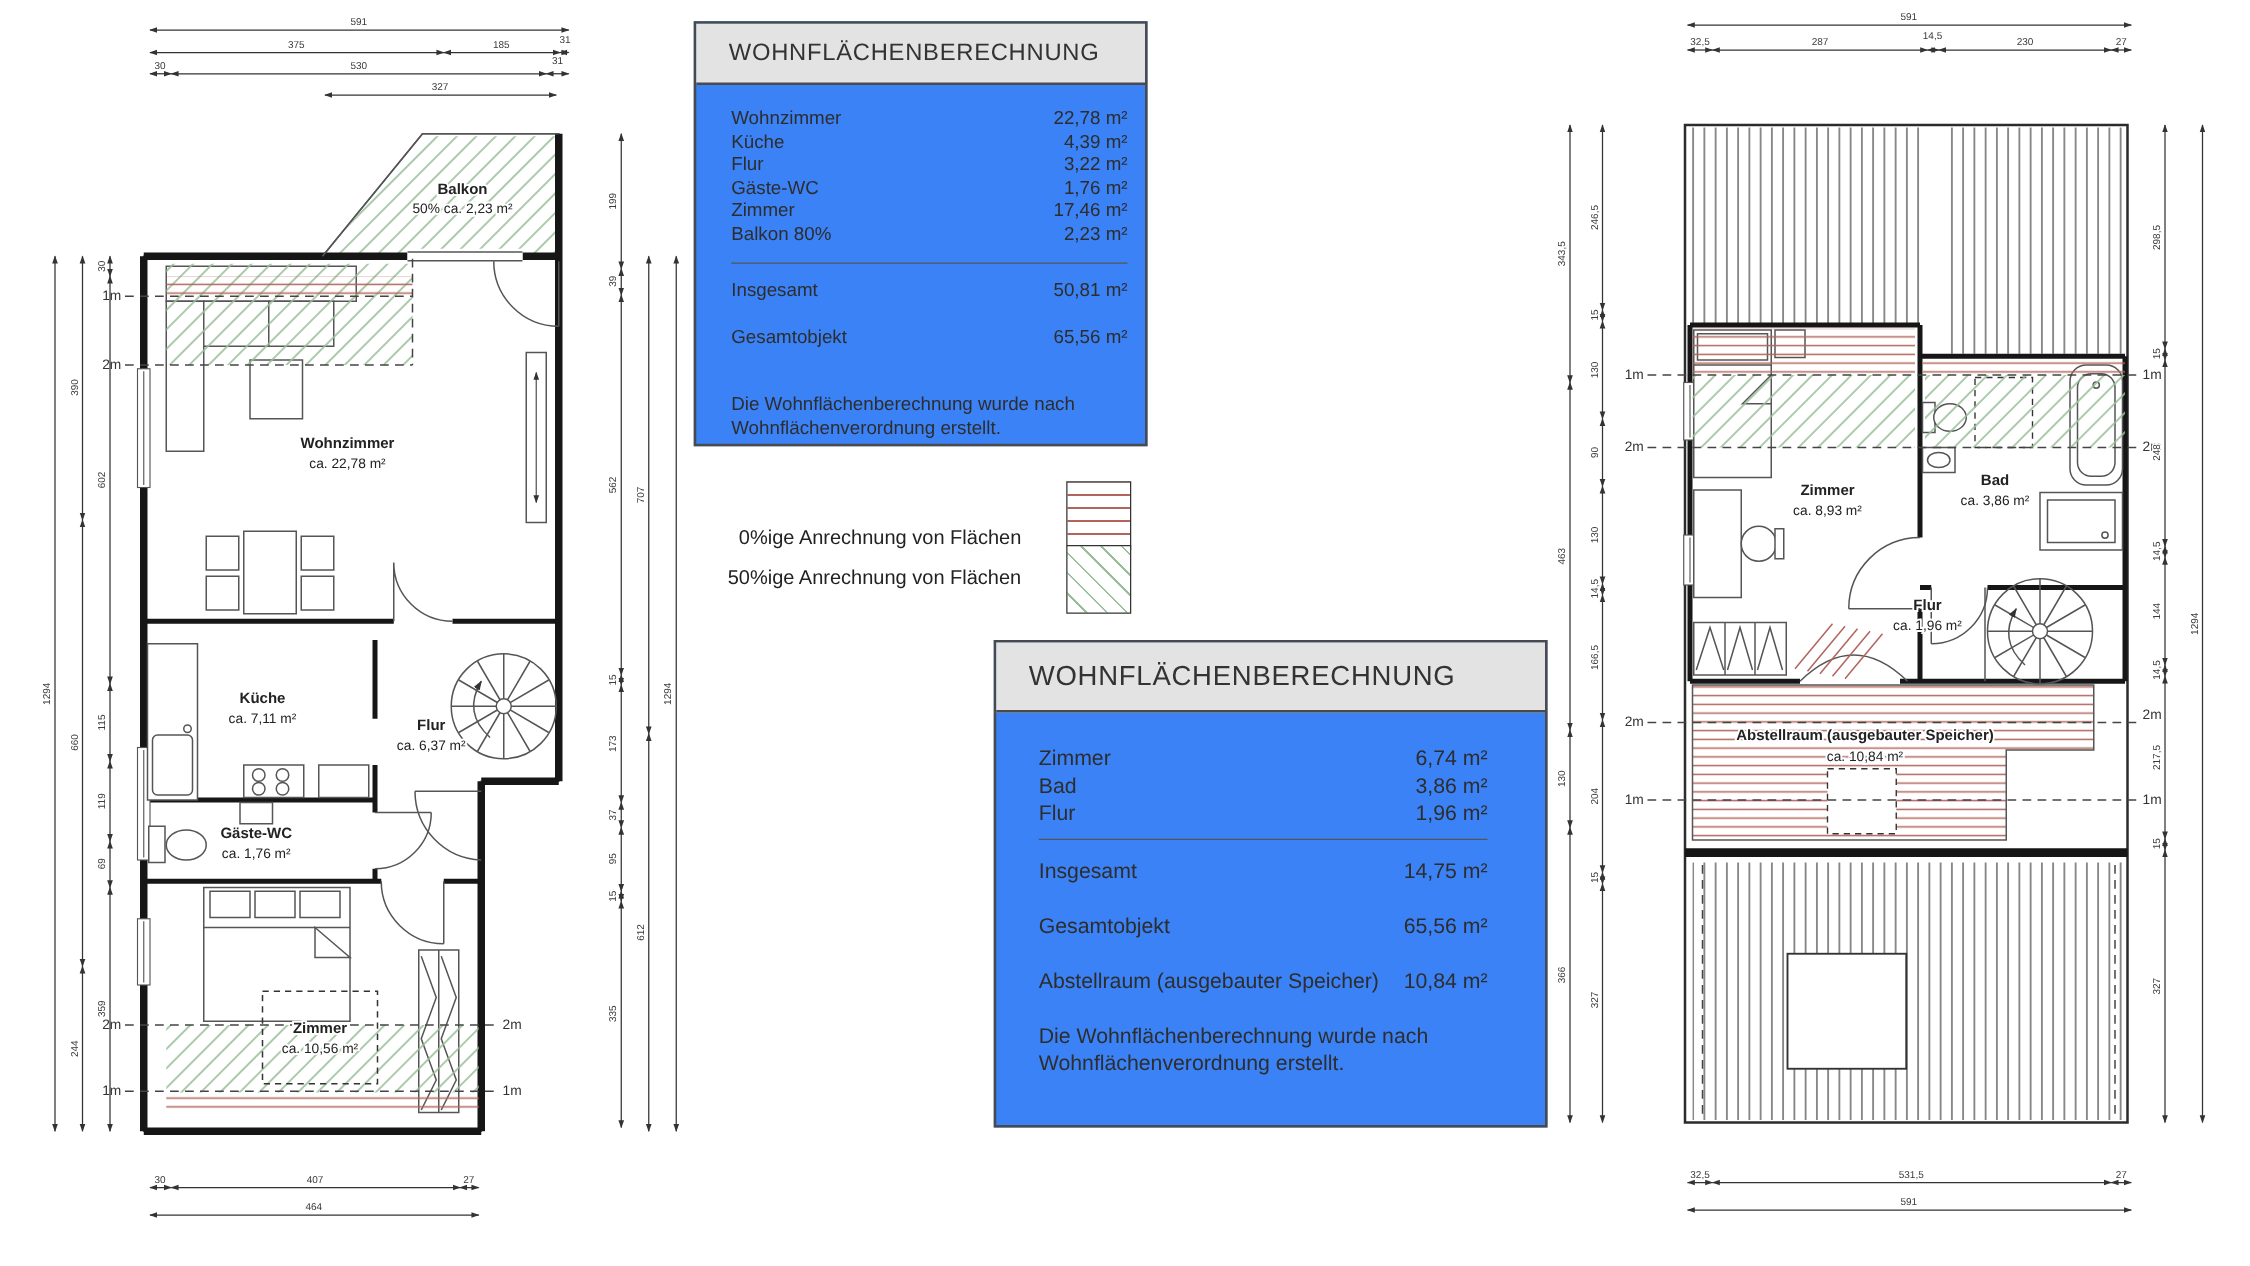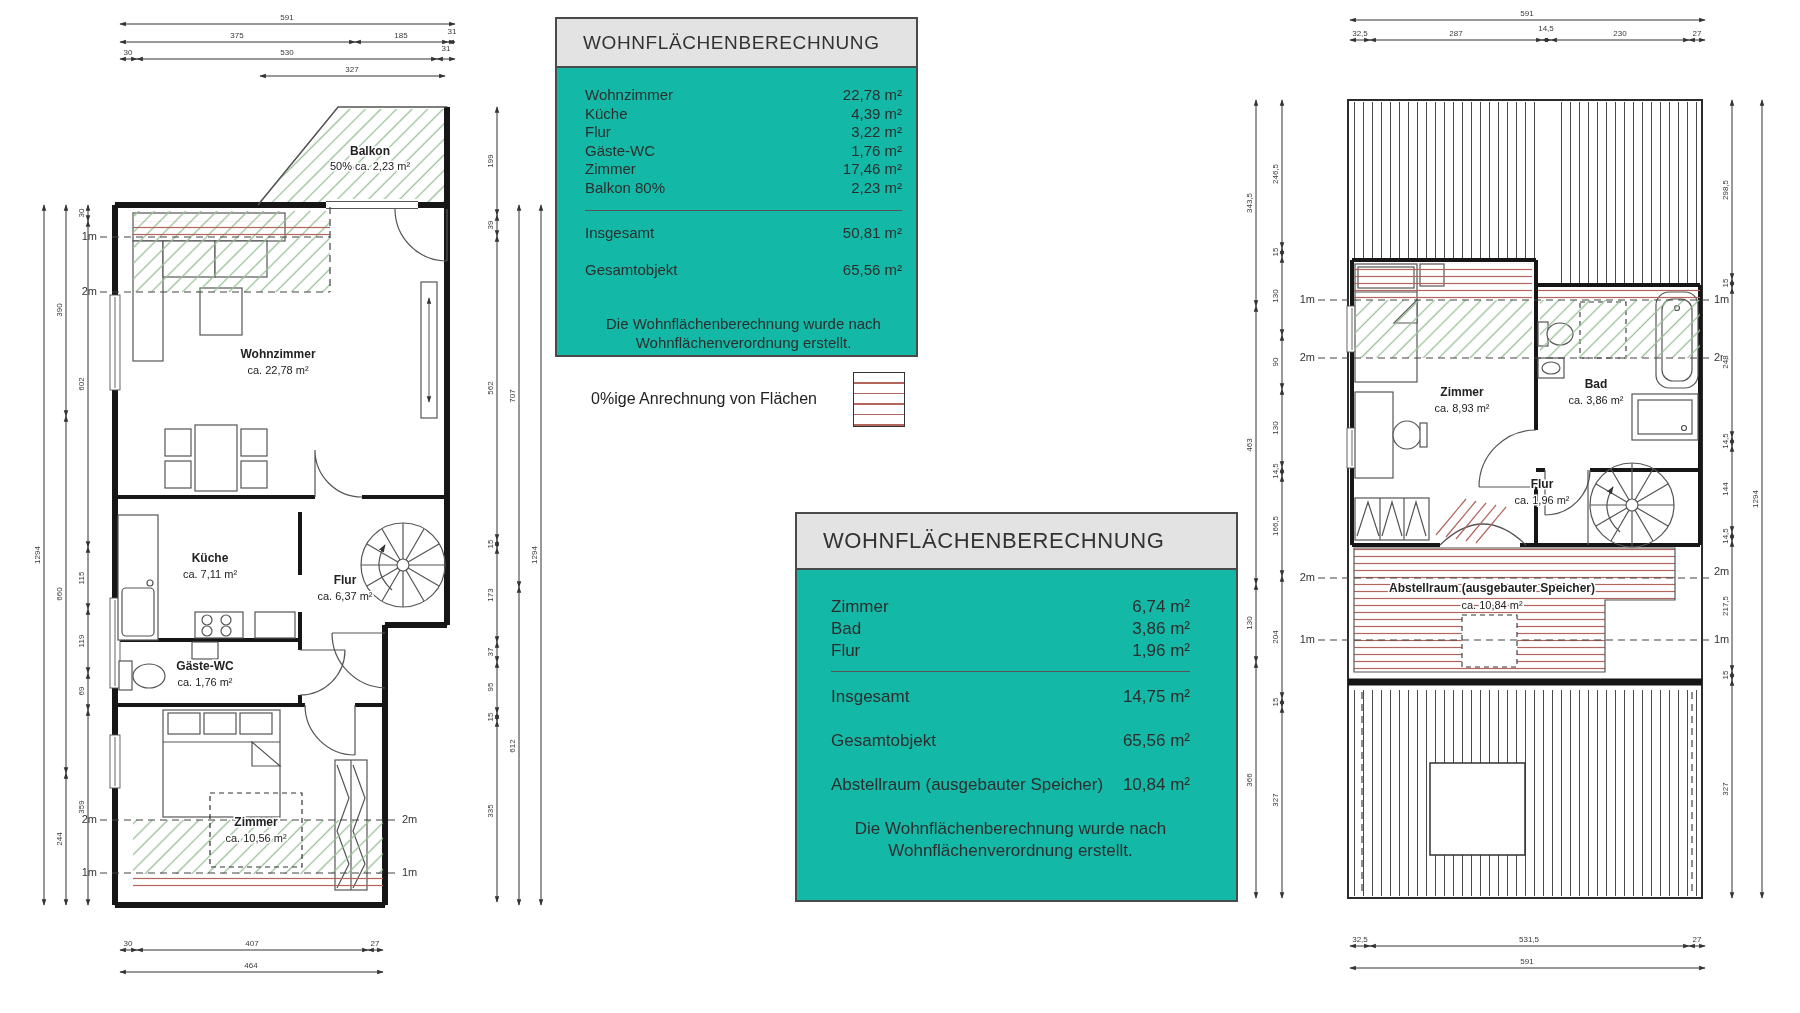--- a/index.html
+++ b/index.html
@@ -1,20 +1,20 @@
 <!DOCTYPE html>
 <html><head>
 <meta charset="utf-8">
 <style>
   html,body { margin:0; padding:0; background:#fff; }
   #sheet { position:relative; width:1800px; height:1013px; background:#fff; overflow:hidden;
            font-family:"Liberation Sans", sans-serif; }
   #draw { position:absolute; left:0; top:0; }
 
-  .calc { position:absolute; background:#14b8a6; border:2px solid #4a4a4a; box-sizing:border-box; color:#2d2d2d;text-align:center; }
+  .calc { position:absolute; background:#3b82f6; border:2px solid #4a4a4a; box-sizing:border-box; color:#2d2d2d; }
   .calc .hdr { background:#e3e3e3; border-bottom:2px solid #4a4a4a; display:flex; align-items:center;
                padding:0 26px; color:#333; letter-spacing:.6px; font-weight:400; }
   #t1 { left:555px; top:17px; width:363px; height:340px; }
   #t1 .hdr { height:47px; font-size:19px; }
   #t1 .bd  { padding:18px 14px 0 28px; font-size:15px; line-height:18.5px; }
   #t2 { left:795px; top:512px; width:443px; height:390px; }
   #t2 .hdr { height:54px; font-size:22px; }
   #t2 .bd  { padding:26px 46px 0 34px; font-size:17px; line-height:22px; }
   .row { display:flex; justify-content:space-between; }
   .sep1 { border-top:1.6px solid #555; margin:13px 0; }
@@ -481,23 +481,27 @@
           <span>Gesamtobjekt</span>
           <span>65,56 m²</span>
         </div>
       <div class="mt36">
         <div>Die Wohnflächenberechnung wurde nach</div>
         <div>Wohnflächenverordnung erstellt.</div>
       </div>
     </div>
   </div>
 
-  <div class="legendrow" style="left:480px; top:370px; width:425px; height:58px;">
+  <div class="legendrow" style="left:480px; top:382px; width:425px; height:58px;align-items:flex-end;">
     <span class="lab">0%ige Anrechnung von Flächen</span>
     <span class="swatch sw-zero"></span>
+  </div>
+  <div class="legendrow" style="left:480px; top:434px; width:425px; height:58px;">
+    <span class="lab">50%ige Anrechnung von Flächen</span>
+    <span class="swatch sw-fifty"></span>
   </div>
 
   <div class="calc" id="t2">
     <div class="hdr">
         <span>WOHNFLÄCHENBERECHNUNG</span>
       </div>
     <div class="bd">
       <div class="row">
           <span>Zimmer</span>
           <span>6,74 m²</span>

